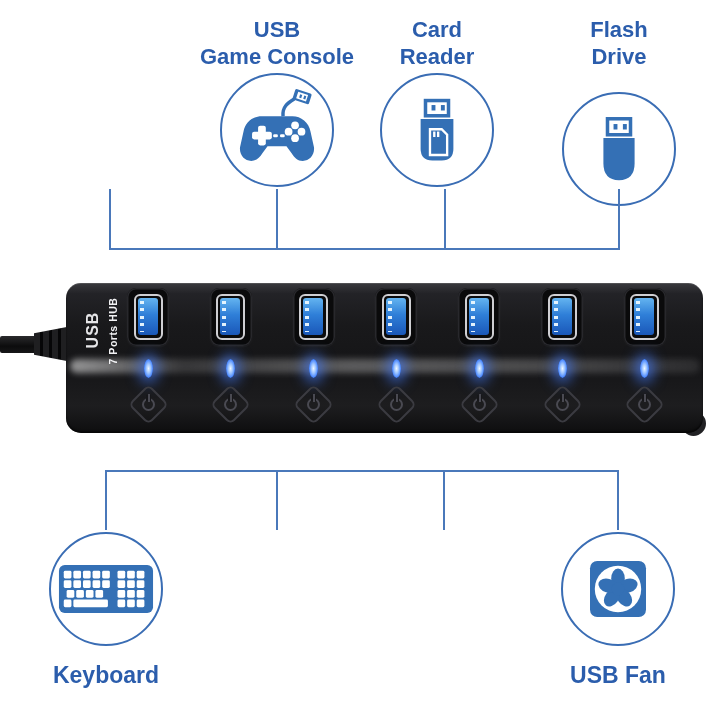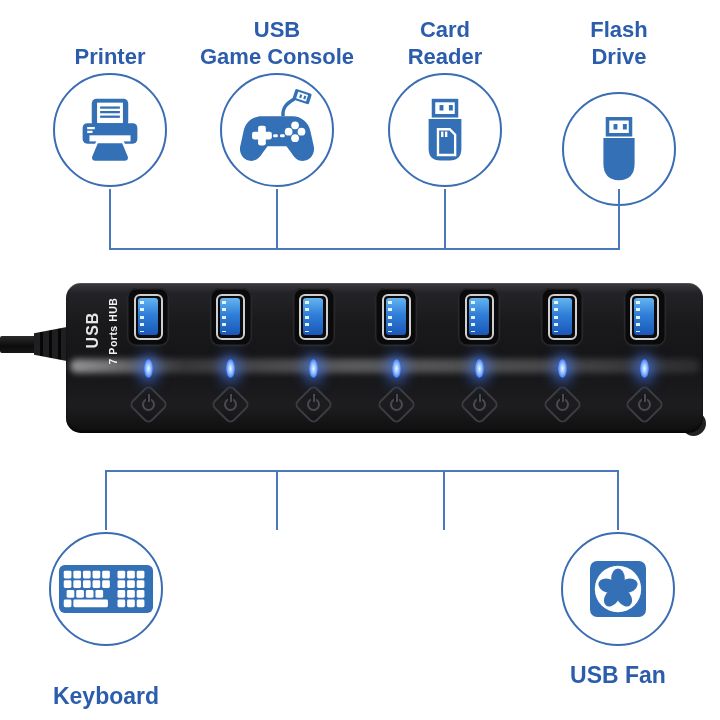--- a/index.html
+++ b/index.html
@@ -58,39 +58,20 @@
   .g-circle{position:absolute;left:50%;top:50%;width:13px;height:13px;margin:-6.5px 0 0 -6.5px;
             border:2px solid #4a4a52;border-radius:50%;box-sizing:border-box;display:block;}
   .g-gap{position:absolute;left:50%;top:50%;width:5px;height:6px;margin:-10px 0 0 -2.5px;background:#17171a;display:block;}
   .g-stem{position:absolute;left:50%;top:50%;width:2px;height:8px;margin:-10.5px 0 0 -1px;background:#4a4a52;display:block;}
 </style>
 </head>
 <body>
 
 <div class="canvas">
 
-  <div class="device" style="left:25px;top:14px;">
-    <div class="device-label">Printer</div>
-    <div class="icon-circle">
-      <svg width="76" height="76" viewBox="0 0 100 100">
-        <g class="blue">
-          <rect x="26" y="9" width="48" height="36" rx="6"></rect>
-          <rect x="33" y="14" width="34" height="27" fill="#fff"></rect>
-          <rect x="37" y="19" width="26" height="3"></rect>
-            <rect x="37" y="25" width="26" height="3"></rect>
-            <rect x="37" y="31" width="26" height="3"></rect>
-          <rect x="14" y="41" width="72" height="27" rx="6"></rect>
-          <rect x="20" y="46" width="10" height="3" fill="#fff"></rect>
-            <rect x="20" y="51" width="7" height="3" fill="#fff"></rect>
-          <rect x="23" y="57" width="54" height="8" fill="#fff"></rect>
-          <path d="M33,66 L67,66 L75,85 Q76,92 69,92 L31,92 Q24,92 25,85 Z" stroke="#fff" stroke-width="3"></path>
-        </g>
-      </svg>
-    </div>
-  </div>
 
   <div class="device" style="left:192px;top:14px;">
     <div class="device-label">USB
 Game Console</div>
     <div class="icon-circle">
       <svg width="86" height="86" viewBox="0 0 100 100">
         <g class="blue">
           <path d="M57,34 C56,23 62,19 70,14" fill="none" stroke="#3470b5" stroke-width="4"></path>
           <g transform="rotate(18 80 12)">
             <rect x="69" y="5" width="20" height="13" rx="2"></rect>
@@ -105,21 +86,21 @@
             <circle cx="63.5" cy="52" r="4.5" fill="#fff"></circle>
           <circle cx="78.5" cy="52" r="4.5" fill="#fff"></circle>
             <circle cx="71" cy="59.5" r="4.5" fill="#fff"></circle>
           <rect x="45.5" y="55" width="5.5" height="3.5" rx="1.5" fill="#fff"></rect>
             <rect x="53.5" y="55" width="5.5" height="3.5" rx="1.5" fill="#fff"></rect>
         </g>
       </svg>
     </div>
   </div>
 
-  <div class="device" style="left:360px;top:14px;">
+  <div class="device" style="left:352px;top:14px;">
     <div class="device-label">Card
 Reader</div>
     <div class="icon-circle">
       <svg width="78" height="78" viewBox="0 0 100 100">
         <g class="blue">
           <rect x="33" y="10" width="34" height="24"></rect>
           <rect x="37.5" y="14.5" width="25" height="15" fill="#fff"></rect>
           <rect x="43" y="18" width="5" height="7"></rect>
             <rect x="55" y="18" width="5" height="7"></rect>
           <path d="M29,36 L71,36 L71,74 Q71,89 56,89 L44,89 Q29,89 29,74 Z"></path>
@@ -269,21 +250,21 @@
         </div>
       </div>
   </div>
 
   <div class="line" style="left:105px;top:470px;width:514px;height:2px;"></div>
   <div class="line vline" style="left:105px;top:470px;"></div>
   <div class="line vline" style="left:276px;top:470px;"></div>
   <div class="line vline" style="left:443px;top:470px;"></div>
   <div class="line vline" style="left:617px;top:470px;"></div>
 
-  <div class="device" style="left:21px;top:532px;gap:21px;">
+  <div class="device" style="left:21px;top:532px;">
     <div class="icon-circle">
       <svg width="96" height="50" viewBox="0 0 100 52">
         <g class="blue">
           <rect x="1" y="1" width="98" height="50" rx="6"></rect>
           <g fill="#fff">
             <rect x="6" y="7" width="8" height="8" rx="1.5"></rect>
               <rect x="16" y="7" width="8" height="8" rx="1.5"></rect>
               <rect x="26" y="7" width="8" height="8" rx="1.5"></rect>
               <rect x="36" y="7" width="8" height="8" rx="1.5"></rect>
               <rect x="46" y="7" width="8" height="8" rx="1.5"></rect>

